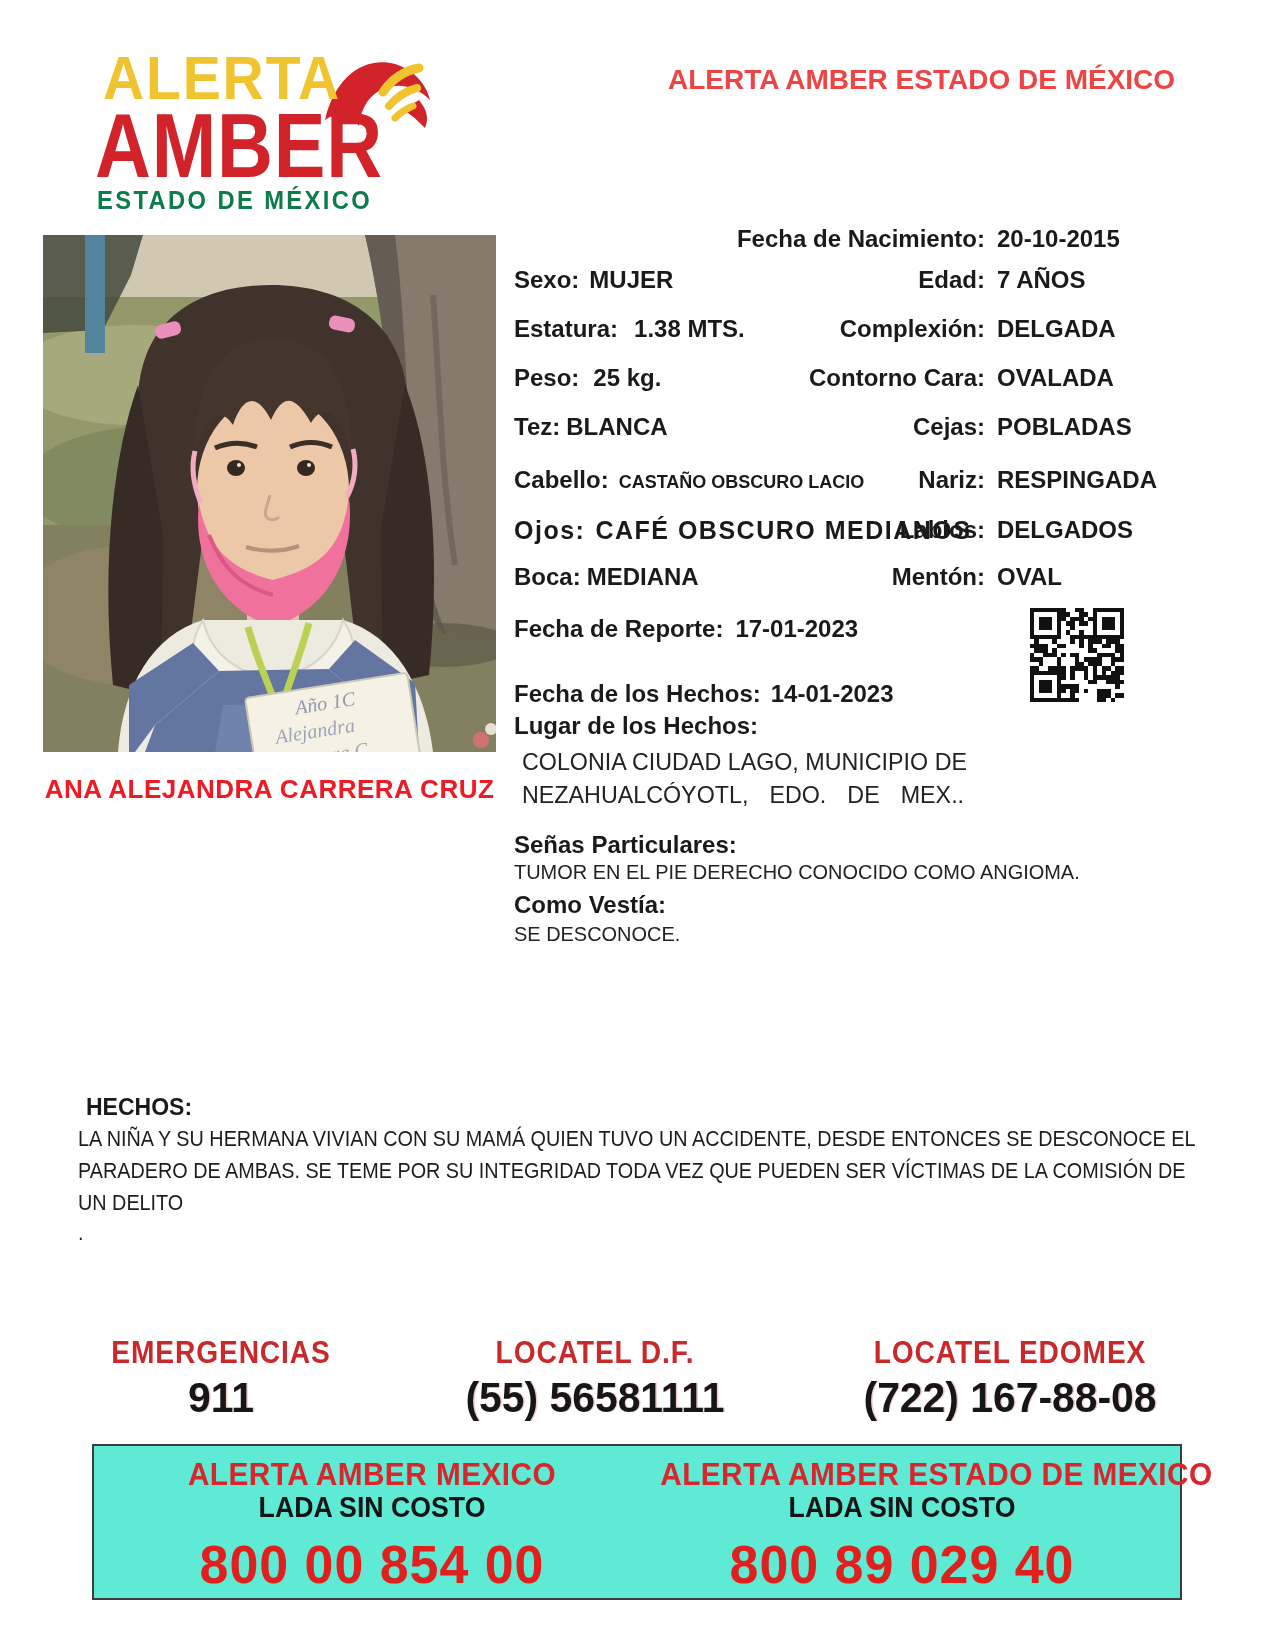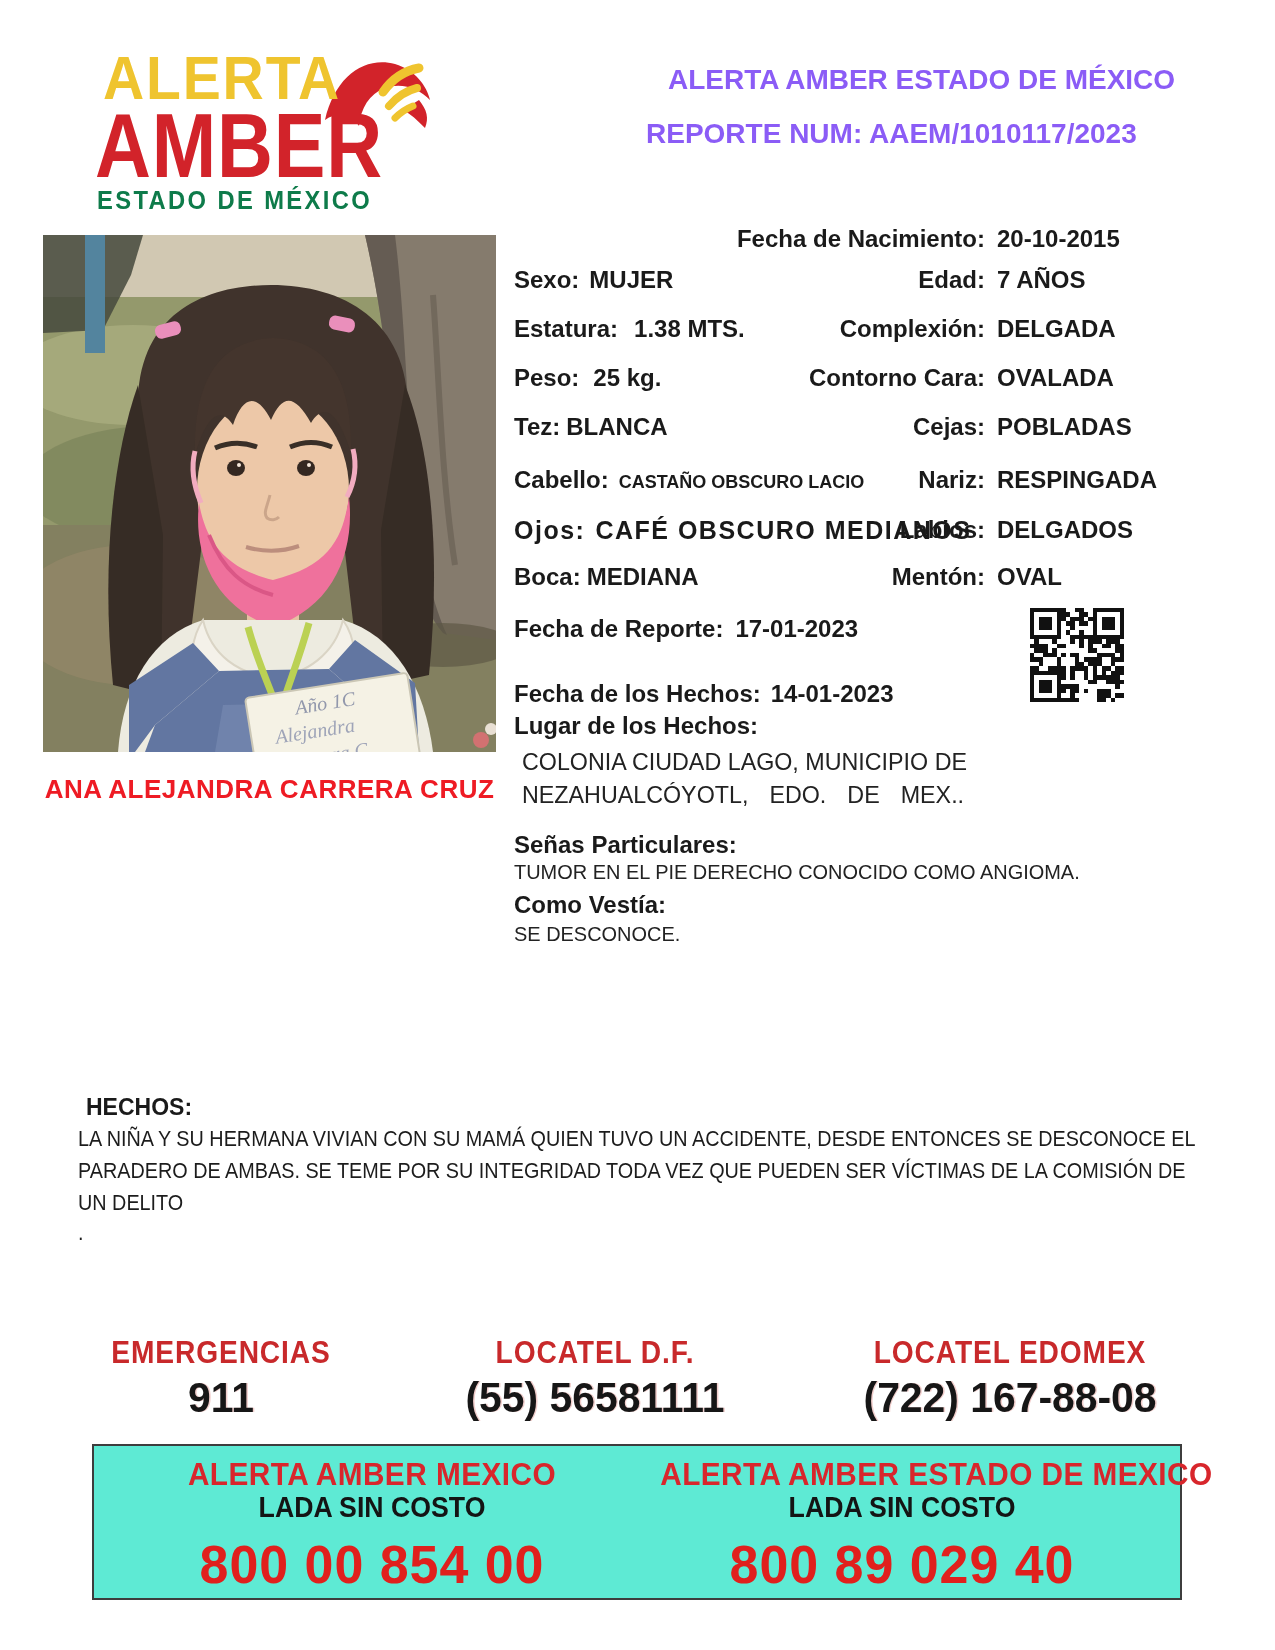--- a/index.html
+++ b/index.html
@@ -8,21 +8,21 @@
   
   .logo{position:absolute;left:95px;top:40px;width:340px;height:180px;}
   .logo-alerta{position:absolute;left:8px;top:2px;font-weight:bold;font-size:62px;color:#efc42f;
                letter-spacing:2px;transform:scaleX(0.92);transform-origin:0 0;white-space:nowrap;}
   .logo-amber{position:absolute;left:0px;top:55px;font-weight:bold;font-size:90px;color:#d2232a;
               letter-spacing:1px;transform:scaleX(0.86);transform-origin:0 0;white-space:nowrap;}
   .logo-estado{position:absolute;left:2px;top:146px;font-weight:bold;font-size:25px;color:#0e7b4a;
                letter-spacing:2.5px;transform:scaleX(0.95);transform-origin:0 0;white-space:nowrap;}
   .logo-swoosh{position:absolute;left:228px;top:8px;}
   
-  .htitle{position:absolute;font-weight:bold;font-size:28px;color:#8b5cf6;white-space:nowrap;}
+  .htitle{position:absolute;font-weight:bold;font-size:28px;color:#ef4444;white-space:nowrap;}
   .htitle.l1{left:668px;top:64px;}
   .htitle.l2{left:646px;top:118px;}
   
   .photo{position:absolute;left:43px;top:235px;width:453px;height:517px;overflow:hidden;}
   .subject-name{position:absolute;left:43px;top:770px;width:453px;text-align:center;
                 font-weight:bold;font-size:26px;line-height:39px;color:#ee1b24;letter-spacing:0.5px;}
   
   .frow{position:absolute;left:0;width:1275px;height:32px;font-weight:bold;font-size:24px;white-space:nowrap;}
   .fl{position:absolute;left:514px;}
   .rl{position:absolute;right:290px;text-align:right;}
@@ -71,21 +71,20 @@
       <path d="M60,44 Q74,24 96,20" stroke="#efc42f" stroke-width="9" fill="none" stroke-linecap="round"></path>
       <path d="M66,58 Q78,44 94,40" stroke="#efc42f" stroke-width="8" fill="none" stroke-linecap="round"></path>
       <path d="M72,70 Q80,62 90,58" stroke="#efc42f" stroke-width="7" fill="none" stroke-linecap="round"></path>
     </svg>
     <div class="logo-alerta">ALERTA</div>
     <div class="logo-amber">AMBER</div>
     <div class="logo-estado">ESTADO DE MÉXICO</div>
   </div>
 
   <div class="htitle l1">ALERTA AMBER ESTADO DE MÉXICO</div>
-  <div class="htitle l2">REPORTE NUM: AAEM/1010117/2023</div>
 
   <div class="photo">
     <svg width="453" height="517" viewBox="0 0 453 517">
       <rect x="0" y="0" width="453" height="517" fill="#b9ad93"></rect>
       <rect x="0" y="0" width="453" height="72" fill="#cfc6ae"></rect>
       <rect x="0" y="62" width="453" height="240" fill="#8f9465"></rect>
       <ellipse cx="90" cy="140" rx="120" ry="50" fill="#a8ad7a" opacity="0.7"></ellipse>
       <ellipse cx="120" cy="250" rx="140" ry="60" fill="#6f7a4e" opacity="0.6"></ellipse>
       <rect x="0" y="290" width="453" height="227" fill="#7d7a58"></rect>
       <ellipse cx="90" cy="380" rx="120" ry="70" fill="#8a7f5e"></ellipse>

